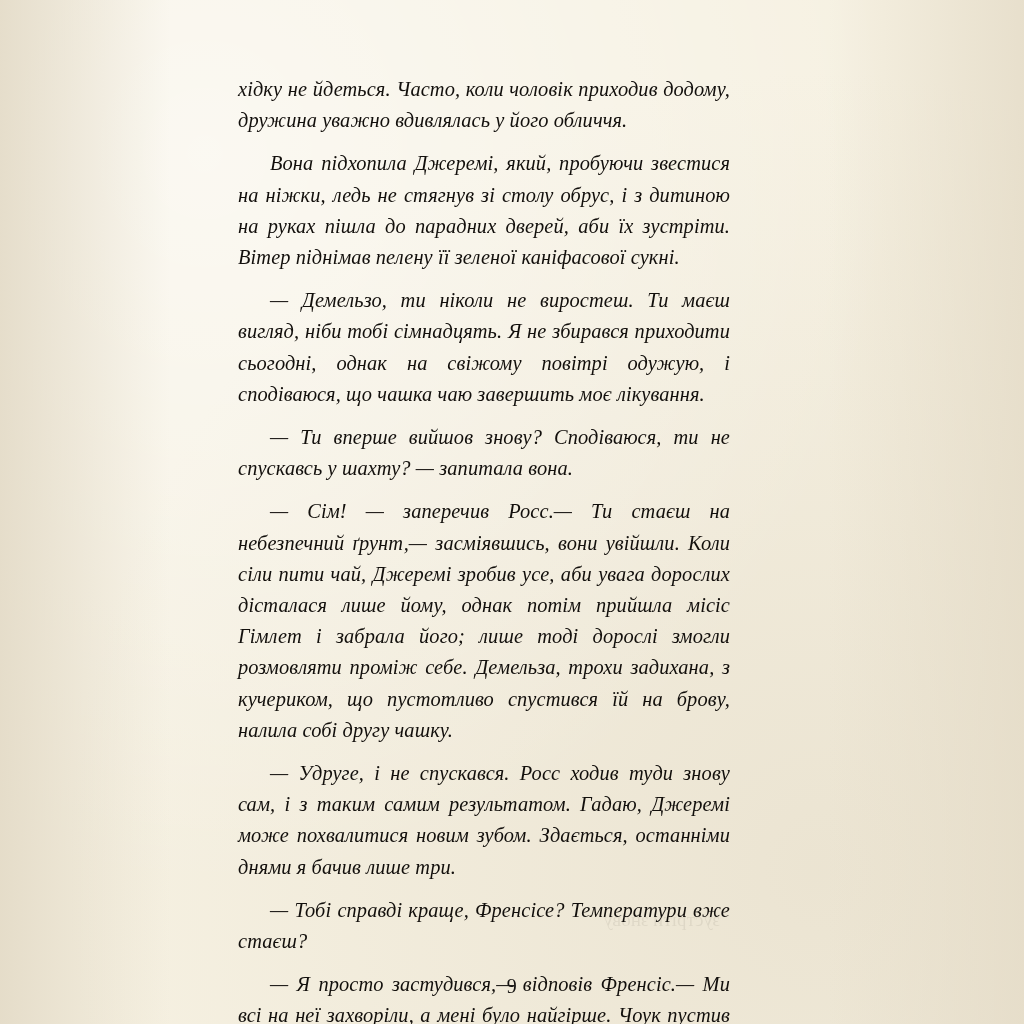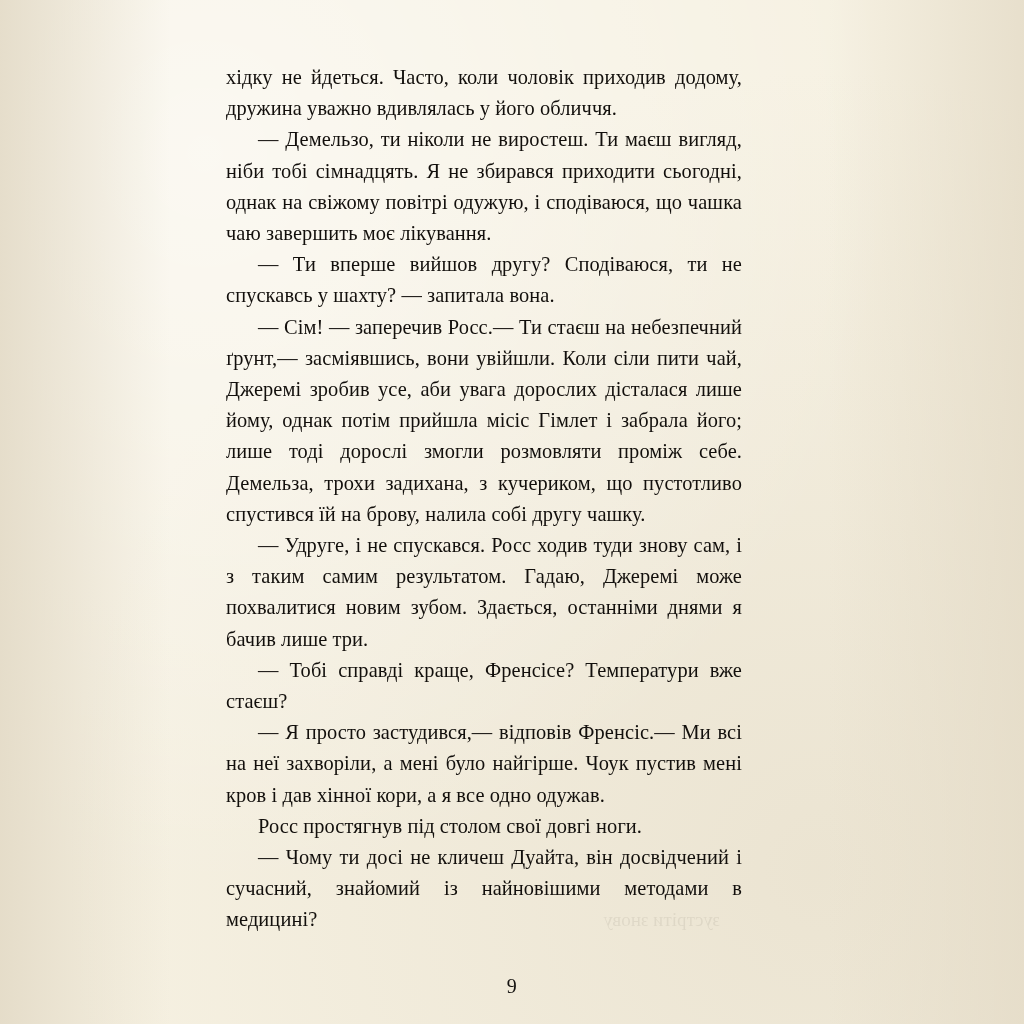--- a/index.html
+++ b/index.html
@@ -46,22 +46,23 @@
     width: 516px;
     font-size: 20.4px;
     line-height: 31.2px;
     color: #120f0c;
     text-align: justify;
     text-justify: inter-word;
     letter-spacing: 0.1px;
     -webkit-font-smoothing: antialiased;
   }
   .textblock p {
-    margin: 0;
+    margin: 12px;
     text-indent: 0;
+    font-style: italic;
   }
   .textblock p.indent {
     text-indent: 32px;
   }
   .folio {
     position: absolute;
     left: 0;
     top: 975px;
     width: 1024px;
     text-align: center;
@@ -87,22 +88,23 @@
 </style>
 </head>
 <body>
 
 <div class="page">
 
   <div class="ghost">зустріти знову</div>
 
   <div class="textblock">
     <p>хідку не йдеться. Часто, коли чоловік приходив додому, дружина уважно вдивлялась у його обличчя.</p>
+    <p class="indent">Вона підхопила Джеремі, який, пробуючи звестися на ніжки, ледь не стягнув зі столу обрус, і з дитиною на руках пішла до парадних дверей, аби їх зустріти. Вітер піднімав пелену її зеленої каніфасової сукні.</p>
     <p class="indent">— Демельзо, ти ніколи не виростеш. Ти маєш вигляд, ніби тобі сімнадцять. Я не збирався приходити сьогодні, однак на свіжому повітрі одужую, і сподіваюся, що чашка чаю завершить моє лікування.</p>
-    <p class="indent">— Ти вперше вийшов другу? Сподіваюся, ти не спускавсь у шахту? — запитала вона.</p>
+    <p class="indent">— Ти вперше вийшов знову? Сподіваюся, ти не спускавсь у шахту? — запитала вона.</p>
     <p class="indent">— Сім! — заперечив Росс.— Ти стаєш на небезпечний ґрунт,— засміявшись, вони увійшли. Коли сіли пити чай, Джеремі зробив усе, аби увага дорослих дісталася лише йому, однак потім прийшла місіс Гімлет і забрала його; лише тоді дорослі змогли розмовляти проміж себе. Демельза, трохи задихана, з кучериком, що пустотливо спустився їй на брову, налила собі другу чашку.</p>
     <p class="indent">— Удруге, і не спускався. Росс ходив туди знову сам, і з таким самим результатом. Гадаю, Джеремі може похвалитися новим зубом. Здається, останніми днями я бачив лише три.</p>
     <p class="indent">— Тобі справді краще, Френсісе? Температури вже стаєш?</p>
     <p class="indent">— Я просто застудився,— відповів Френсіс.— Ми всі на неї захворіли, а мені було найгірше. Чоук пустив мені кров і дав хінної кори, а я все одно одужав.</p>
     <p class="indent">Росс простягнув під столом свої довгі ноги.</p>
     <p class="indent">— Чому ти досі не кличеш Дуайта, він досвідчений і сучасний, знайомий із найновішими методами в медицині?</p>
   </div>
 
   <div class="folio">9</div>
 

